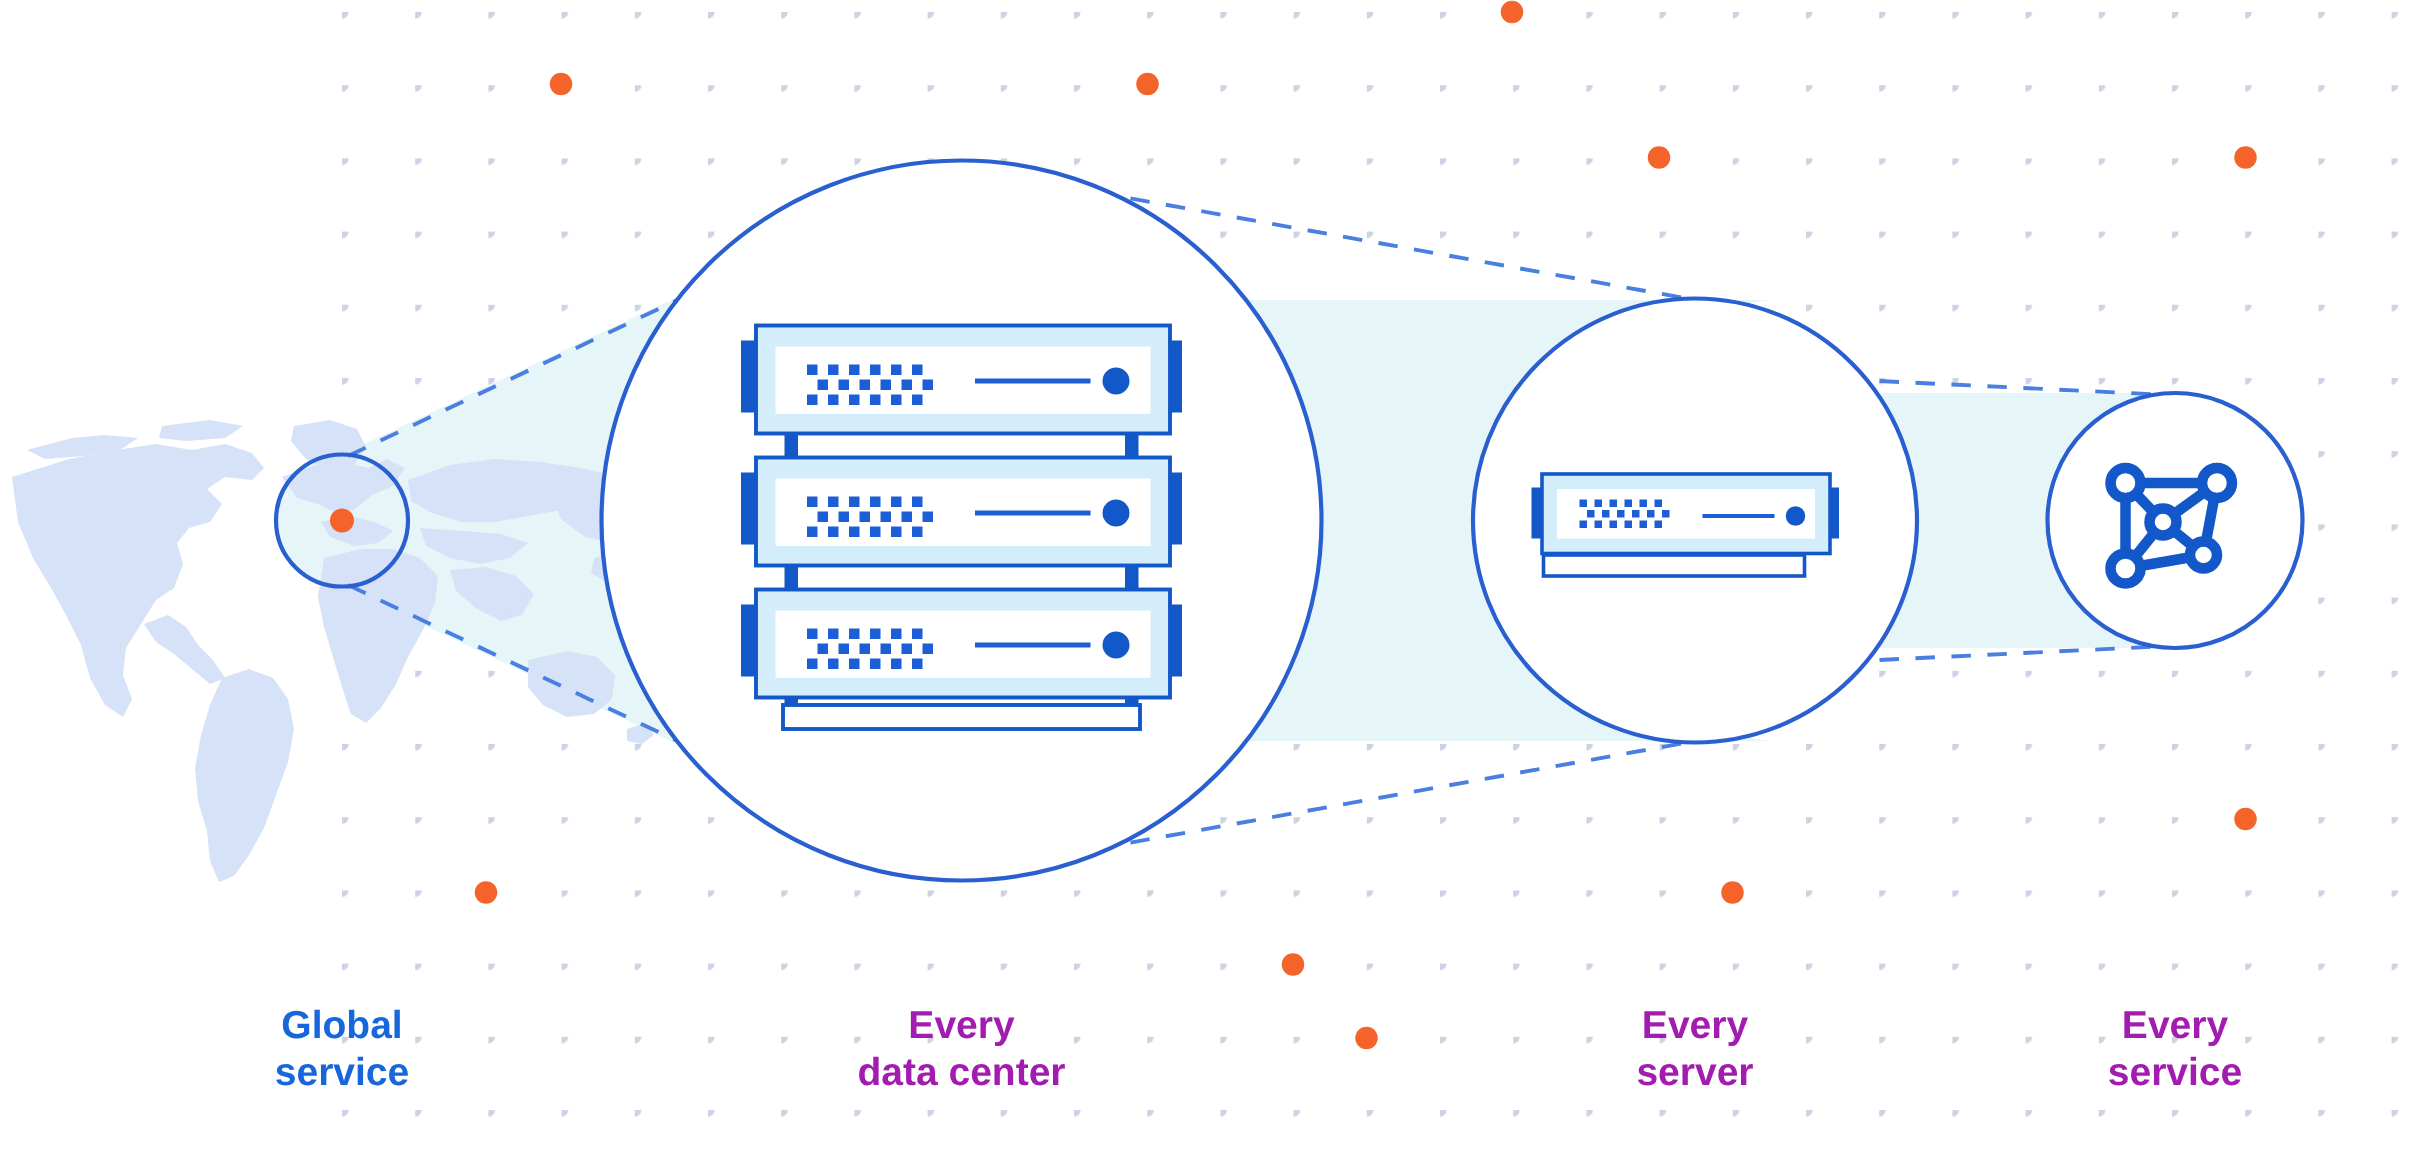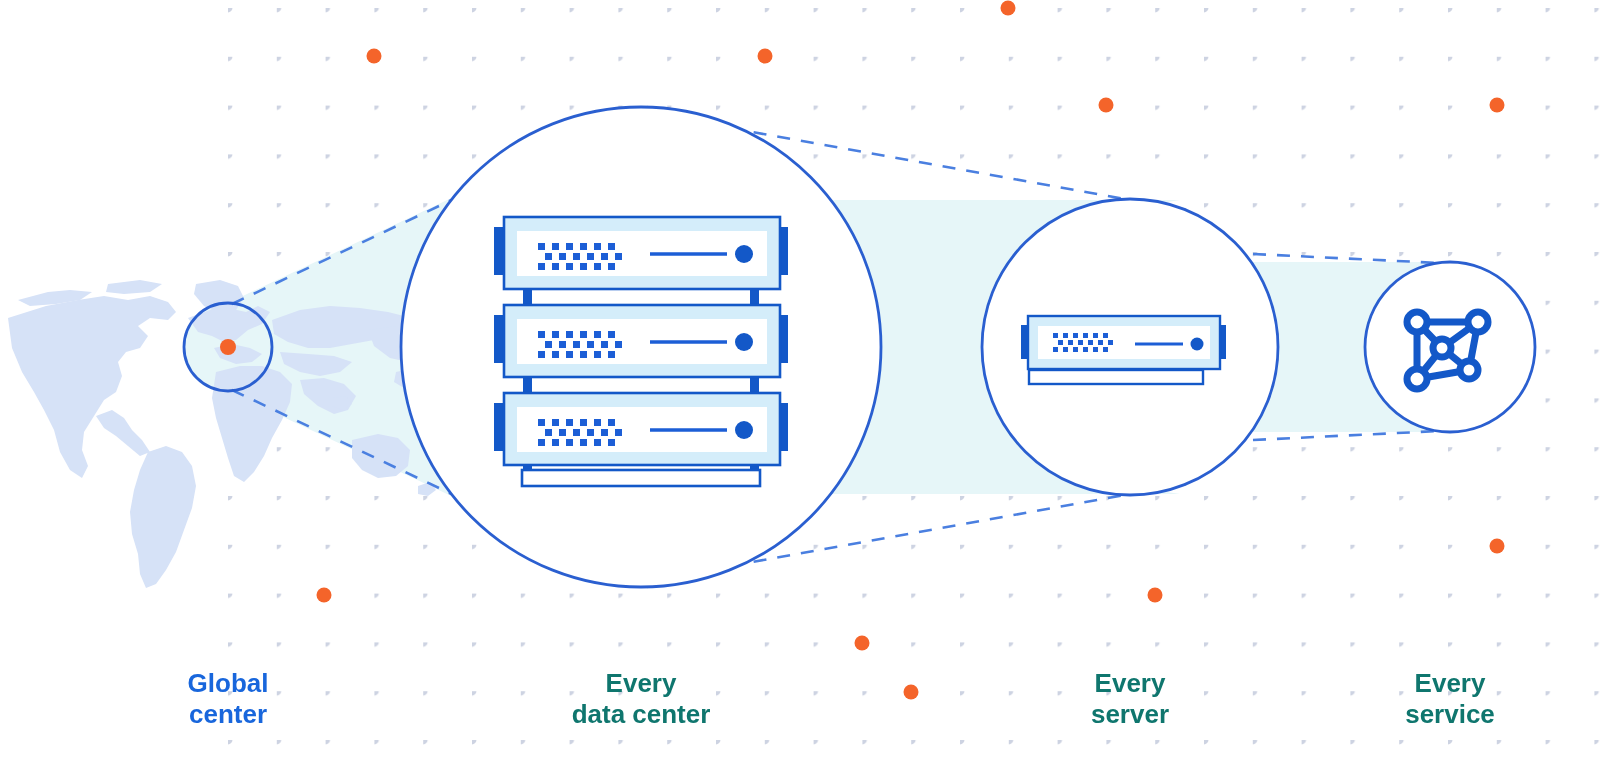--- a/index.html
+++ b/index.html
@@ -11,21 +11,21 @@
     position:relative;
   }
   #stage{position:absolute;left:0;top:0;width:1620px;height:782px;}
   #stage svg{position:absolute;left:0;top:0;}
   .lbl{
     position:absolute;
     text-align:center;
     font-size:26px;
     line-height:31px;
     font-weight:700;
-    color:#0f766e;
+    color:#a21caf;
     white-space:pre-line;
   }
   .lbl.accent{color:#1866dc;}
 </style>
 </head>
 <body>
 
 <div id="stage">
 
   <svg width="1620" height="782" viewBox="0 0 1620 782">
@@ -272,21 +272,21 @@
       <circle cx="1497" cy="105" r="7.5"></circle>
       <circle cx="1497" cy="546" r="7.5"></circle>
       <circle cx="324" cy="595" r="7.5"></circle>
       <circle cx="1155" cy="595" r="7.5"></circle>
       <circle cx="862" cy="643" r="7.5"></circle>
       <circle cx="911" cy="692" r="7.5"></circle>
     </g>
   </svg>
 
   <div class="lbl accent" style="left:98px;top:668px;width:260px;">Global
-center</div>
+service</div>
 
   <div class="lbl" style="left:511px;top:668px;width:260px;">Every
 data center</div>
 
   <div class="lbl" style="left:1000px;top:668px;width:260px;">Every
 server</div>
 
   <div class="lbl" style="left:1320px;top:668px;width:260px;">Every
 service</div>
 

